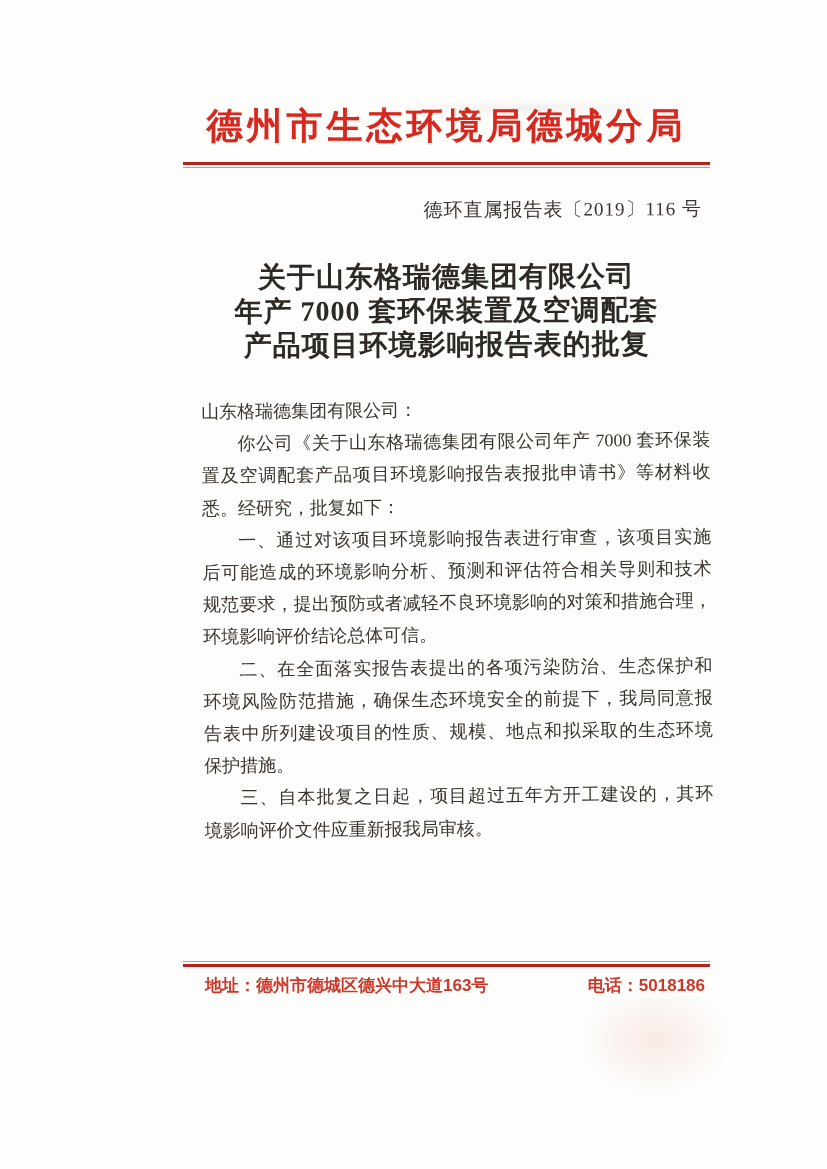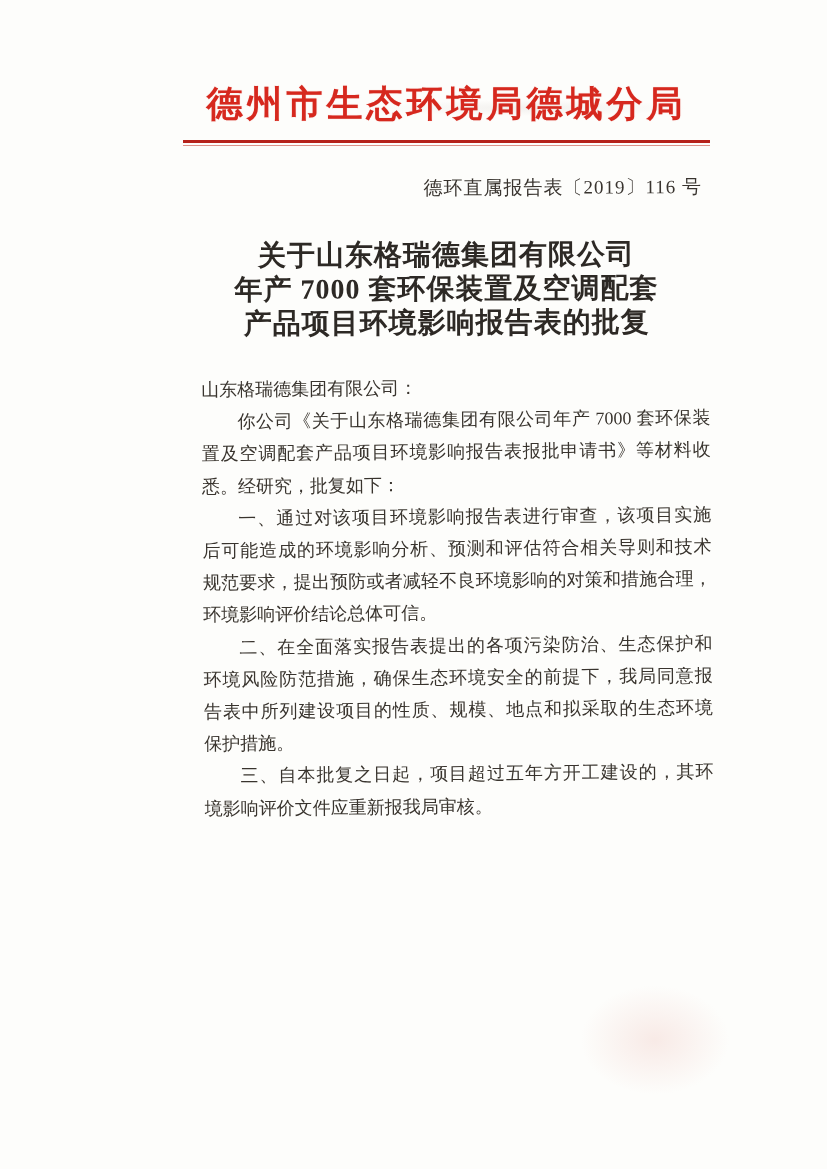--- a/index.html
+++ b/index.html
@@ -21,21 +21,21 @@
   }
   .smudge-bottom{
     position:absolute;left:580px;top:985px;width:150px;height:110px;
     background:radial-gradient(ellipse at center, rgba(236,190,182,0.30), rgba(236,190,182,0) 70%);
     pointer-events:none;
   }
   .column{
     position:absolute;left:183px;top:0;width:527px;
   }
   .agency{
-    margin-top:80px;
+    margin-top:102px;
     text-align:center;
     font-size:36px;
     font-weight:bold;
     letter-spacing:4px;
     line-height:48px;
     color:#d6281e;
     text-shadow:0 0 1px rgba(214,40,30,0.35);
     white-space:nowrap;
   }
   .rule-top{margin-top:12px;}
@@ -132,13 +132,24 @@
       <div class="line">环境影响评价结论总体可信。</div>
       <div class="line indent just">二、在全面落实报告表提出的各项污染防治、生态保护和</div>
       <div class="line just">环境风险防范措施，确保生态环境安全的前提下，我局同意报</div>
       <div class="line just">告表中所列建设项目的性质、规模、地点和拟采取的生态环境</div>
       <div class="line">保护措施。</div>
       <div class="line indent just">三、自本批复之日起，项目超过五年方开工建设的，其环</div>
       <div class="line">境影响评价文件应重新报我局审核。</div>
     </div>
   </div>
 
+  <div class="footer">
+    <div class="rule-bottom">
+      <div class="thin"></div>
+      <div class="gap"></div>
+      <div class="thick"></div>
+    </div>
+    <div class="footer-row">
+      <span>地址：德州市德城区德兴中大道163号</span>
+      <span>电话：5018186</span>
+    </div>
+  </div>
 </div>
 
 </body></html>

